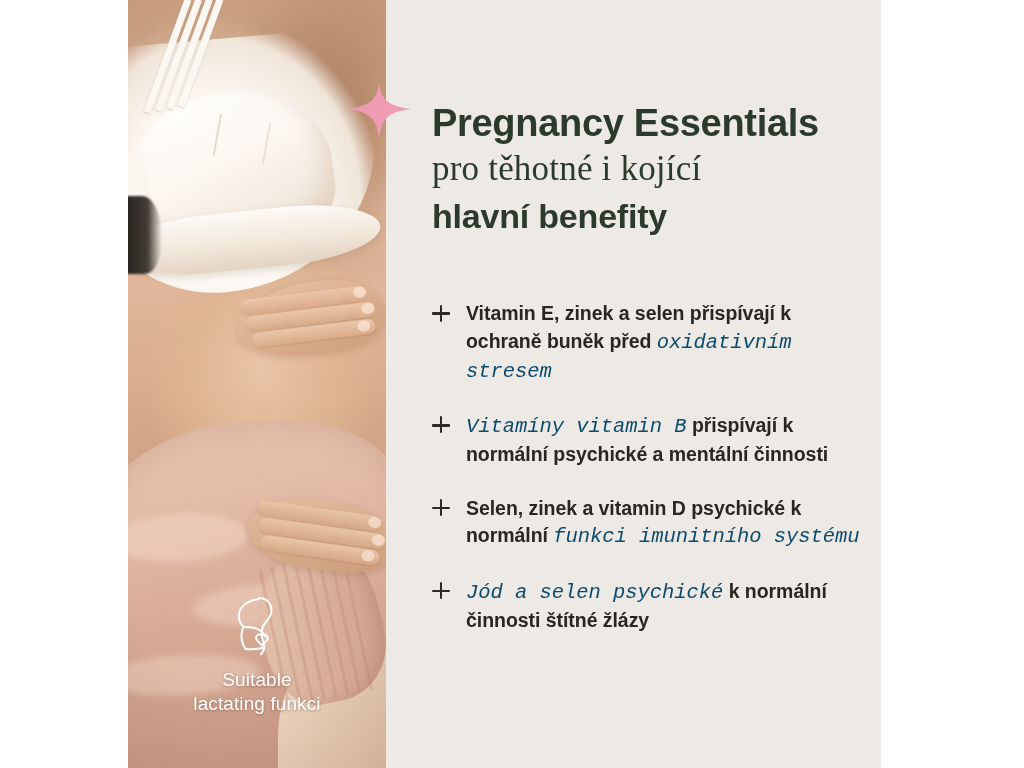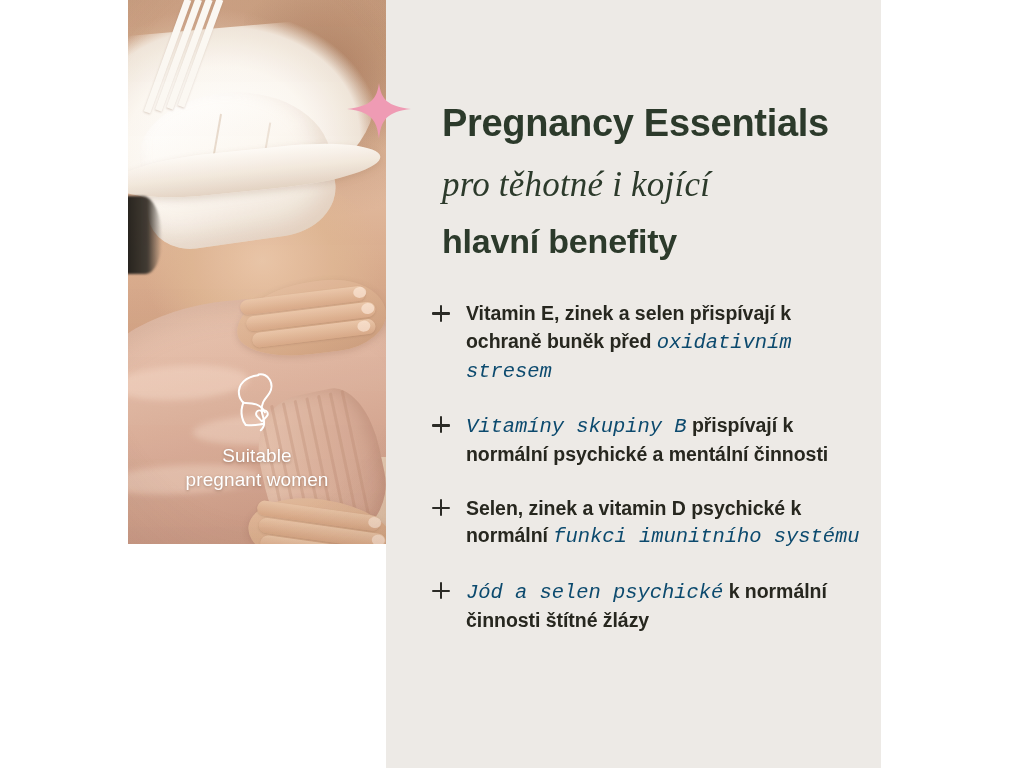--- a/index.html
+++ b/index.html
@@ -20,21 +20,21 @@
     height: 768px;
     background: #ffffff;
   }
 
   
   .photo-panel {
     position: absolute;
     left: 128px;
     top: 0;
     width: 258px;
-    height: 544px;
+    height: 768px;
     overflow: hidden;
     background: #d9b79d;
   }
 
   
   .skin-base {
     position: absolute;
     inset: 0;
     background:
       radial-gradient(ellipse 150% 60% at 30% 6%, #c69a7c 0%, rgba(198,154,124,0) 55%),
@@ -295,47 +295,46 @@
     position: absolute;
     left: 386px;
     top: 0;
     width: 495px;
     height: 768px;
     background: #edeae6;
   }
 
   .heading-block {
     position: absolute;
-    left: 56px;
+    left: 46px;
     top: 103px;
     width: 450px;
   }
   .h-line1 {
     font-size: 38px;
     font-weight: 700;
     color: #2c3a2b;
     letter-spacing: -0.3px;
     line-height: 1.1;
     white-space: nowrap;
   }
   .h-line2 {
     font-family: "Liberation Serif", serif;
-    font-style: italic;
     font-size: 35px;
     color: #2c3a2b;
     line-height: 1.16;
-    margin-top: 20px;
+    margin-top: 4px;
     letter-spacing: .2px;
   }
   .h-line3 {
     font-size: 34px;
     font-weight: 700;
     color: #2c3a2b;
     line-height: 1.14;
-    margin-top: 17px;
+    margin-top: 8px;
     letter-spacing: -0.2px;
   }
 
   .benefits {
     position: absolute;
     left: 46px;
     top: 300px;
     width: 430px;
   }
   .benefit {
@@ -452,40 +451,40 @@
       <svg class="badge-icon" viewBox="0 0 58 64" fill="none">
         <path d="M30.5 4.5c4.6-1.2 9.2 1.4 11.4 5.4 2.3 4.2 1.9 9.2-.4 13.2-1.9 3.3-4.6 5.6-6.3 9-1.5 3-1.9 6.5-1.4 9.8.5 3.4 2.1 6.6 2.3 10 .2 3.1-.9 6.4-3.3 8.4" stroke="#ffffff" stroke-width="2" stroke-linecap="round"></path>
         <path d="M30.2 5.2c-5.4.6-10.7 2.4-14.6 6.2-3.4 3.3-5.2 8-4.6 12.7.4 3.3 2 6.4 4.5 8.6" stroke="#ffffff" stroke-width="2" stroke-linecap="round"></path>
         <path d="M15.6 32.8c4.2.2 8.6.1 12.6 1.6 3.8 1.4 7 4.2 8.7 7.9" stroke="#ffffff" stroke-width="2" stroke-linecap="round"></path>
         <path d="M15.4 32.6c-1.9 4.6-2.4 9.8-1.3 14.6.6 2.8 1.8 5.5 3.6 7.7" stroke="#ffffff" stroke-width="2" stroke-linecap="round"></path>
         <path d="M17.8 55c4.6.4 9.3.3 13.8-.4 1.4-.2 2.9-.5 4.2-1.1" stroke="#ffffff" stroke-width="2" stroke-linecap="round"></path>
         <path d="M33.8 41.4c-1.6-1.6-4.2-1.3-5.3.7-.8 1.5-.3 3.3.8 4.5l4.6 4.8 4.6-4.8c1.2-1.2 1.6-3 .8-4.5-1.1-2-3.7-2.3-5.3-.7z" stroke="#ffffff" stroke-width="1.9" stroke-linejoin="round"></path>
       </svg>
       <div class="badge-caption">
         <div>Suitable</div>
-        <div>pregnant women</div>
+        <div>lactating funkci</div>
       </div>
     </div>
   </div>
 
   <div class="content-panel">
     <div class="heading-block">
       <div class="h-line1">Pregnancy Essentials</div>
       <div class="h-line2">pro těhotné i kojící</div>
       <div class="h-line3">hlavní benefity</div>
     </div>
 
     <div class="benefits" id="benefits-list">
         <div class="benefit">
           <span class="bullet-plus"></span>
           <div class="benefit-text"><span>Vitamin E, zinek a selen přispívají k ochraně buněk před </span><span class="it">oxidativním stresem</span></div>
         </div>
         <div class="benefit">
           <span class="bullet-plus"></span>
-          <div class="benefit-text"><span class="it">Vitamíny skupiny B</span><span> přispívají k normální psychické a mentální činnosti</span></div>
+          <div class="benefit-text"><span class="it">Vitamíny vitamin B</span><span> přispívají k normální psychické a mentální činnosti</span></div>
         </div>
         <div class="benefit">
           <span class="bullet-plus"></span>
           <div class="benefit-text"><span>Selen, zinek a vitamin D psychické k normální </span><span class="it">funkci imunitního systému</span></div>
         </div>
         <div class="benefit">
           <span class="bullet-plus"></span>
           <div class="benefit-text"><span class="it">Jód a selen psychické</span><span> k normální činnosti štítné žlázy</span></div>
         </div>
       </div>

